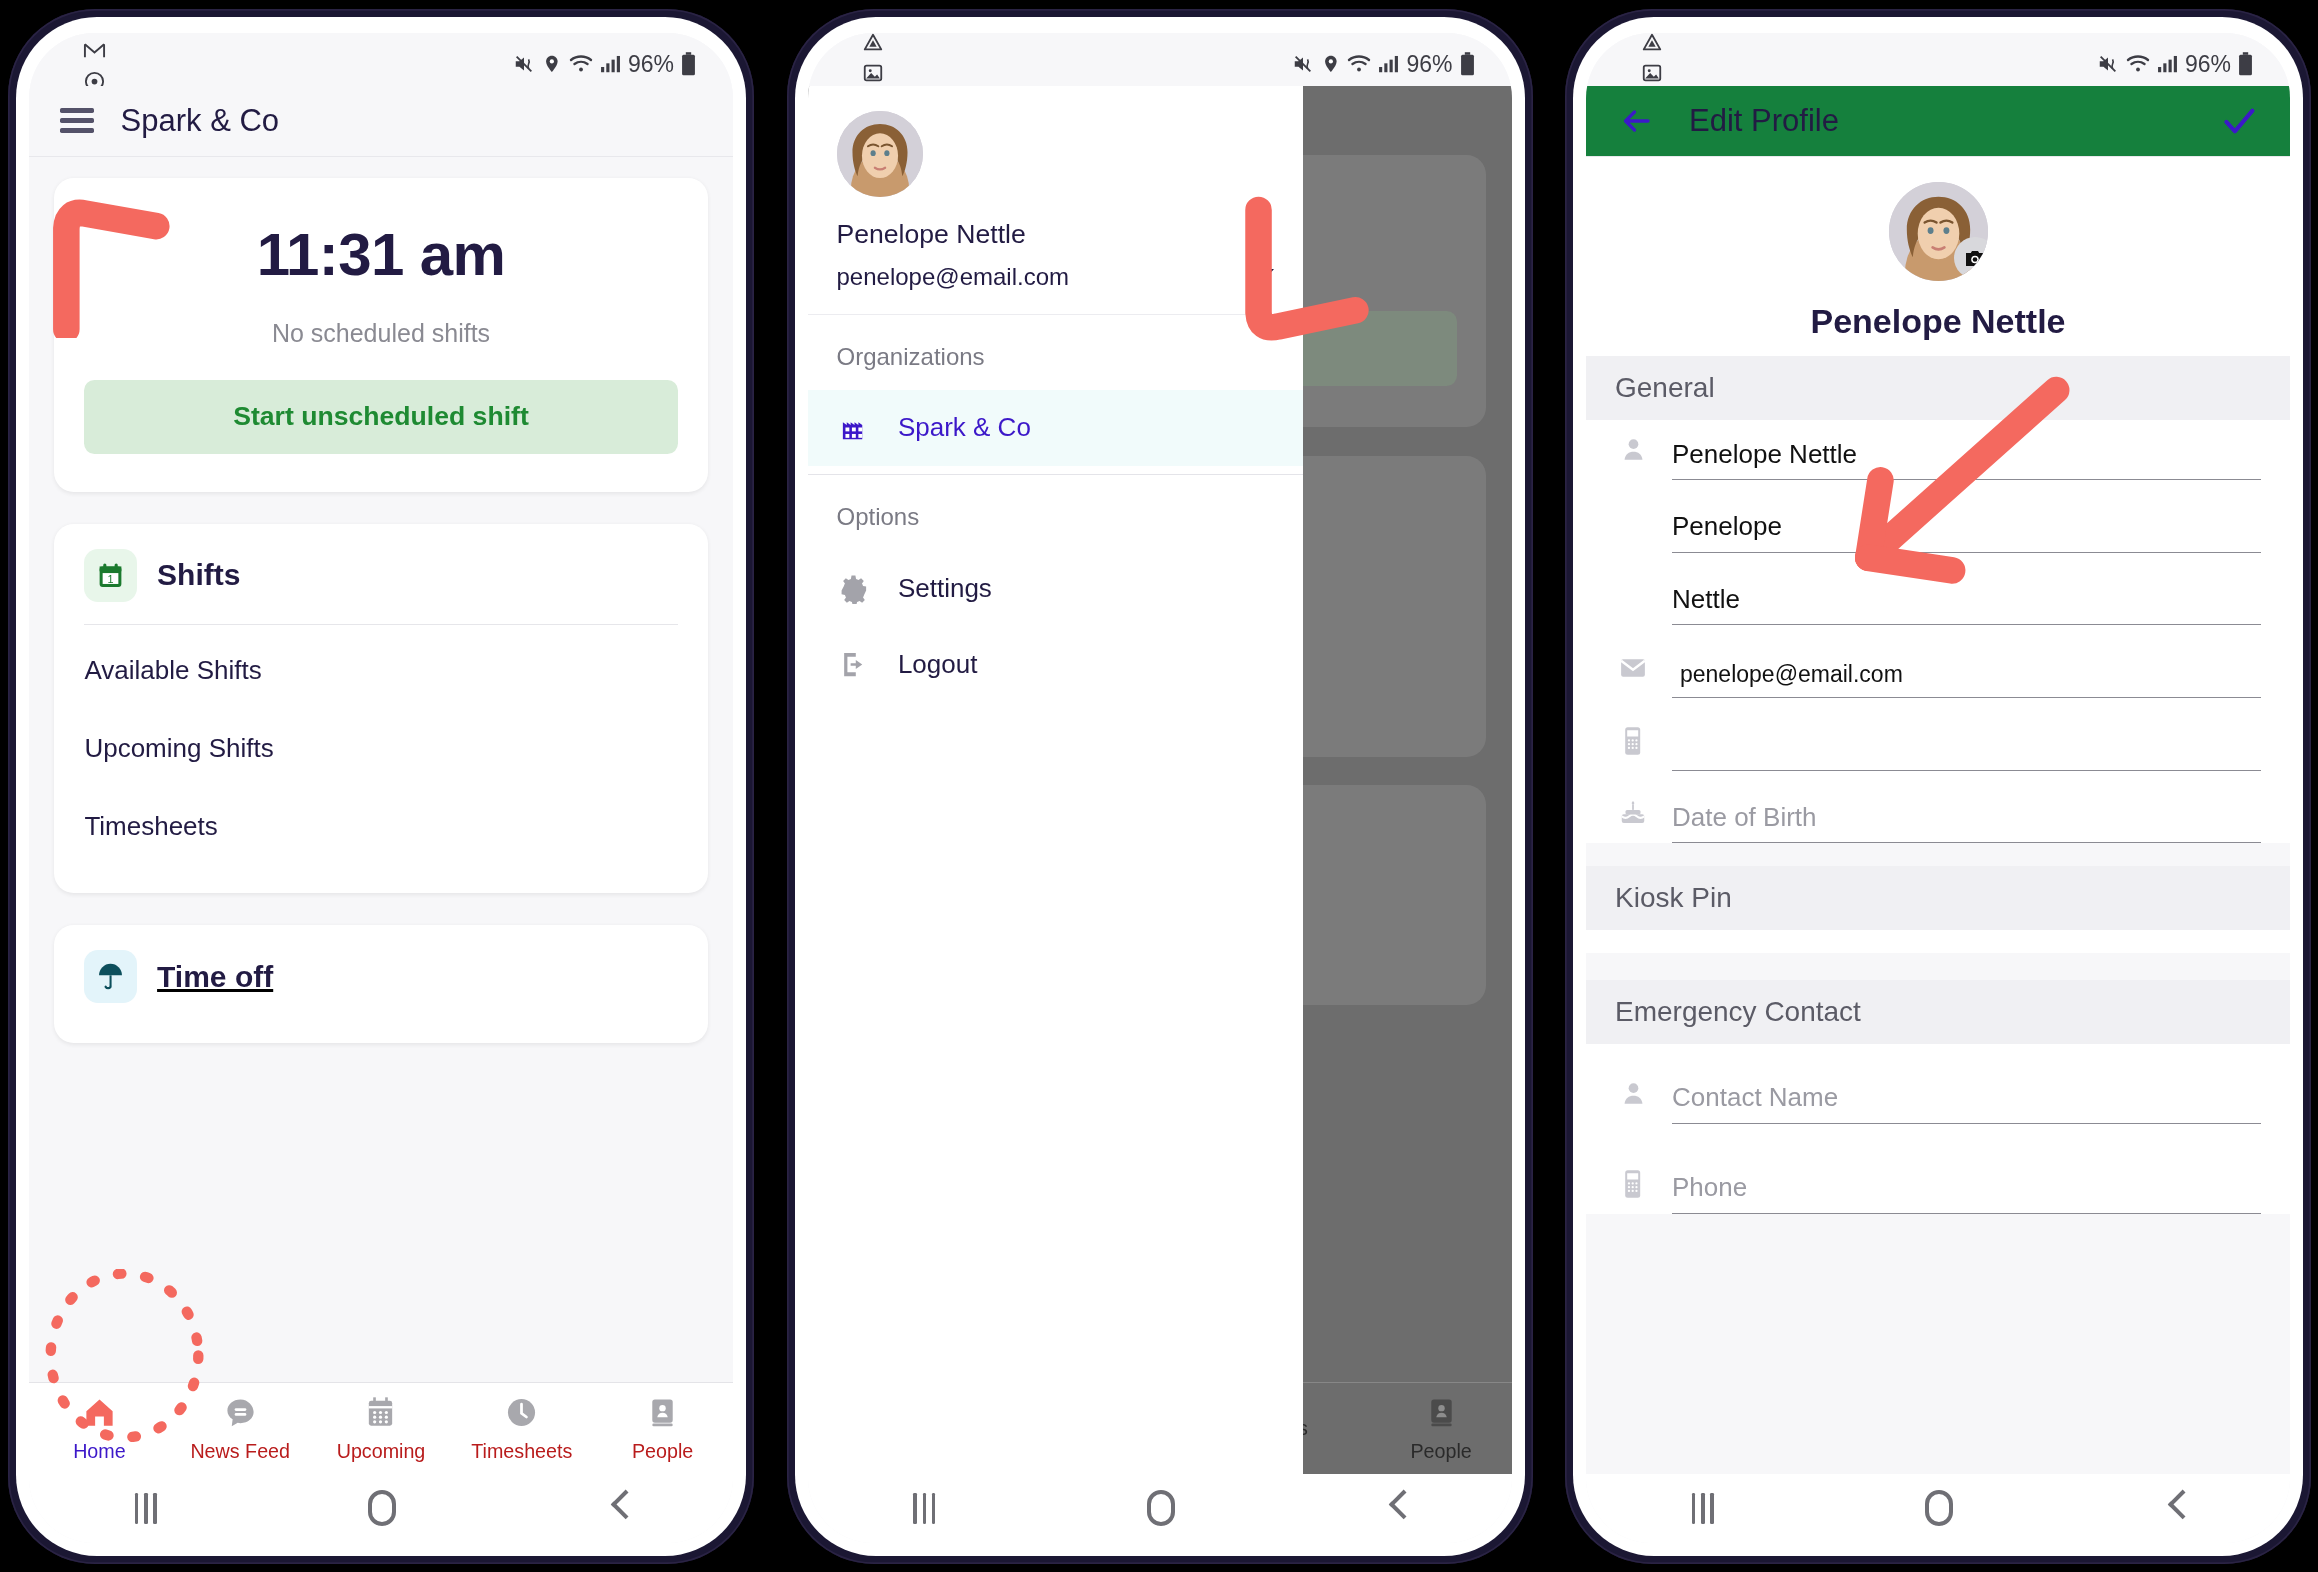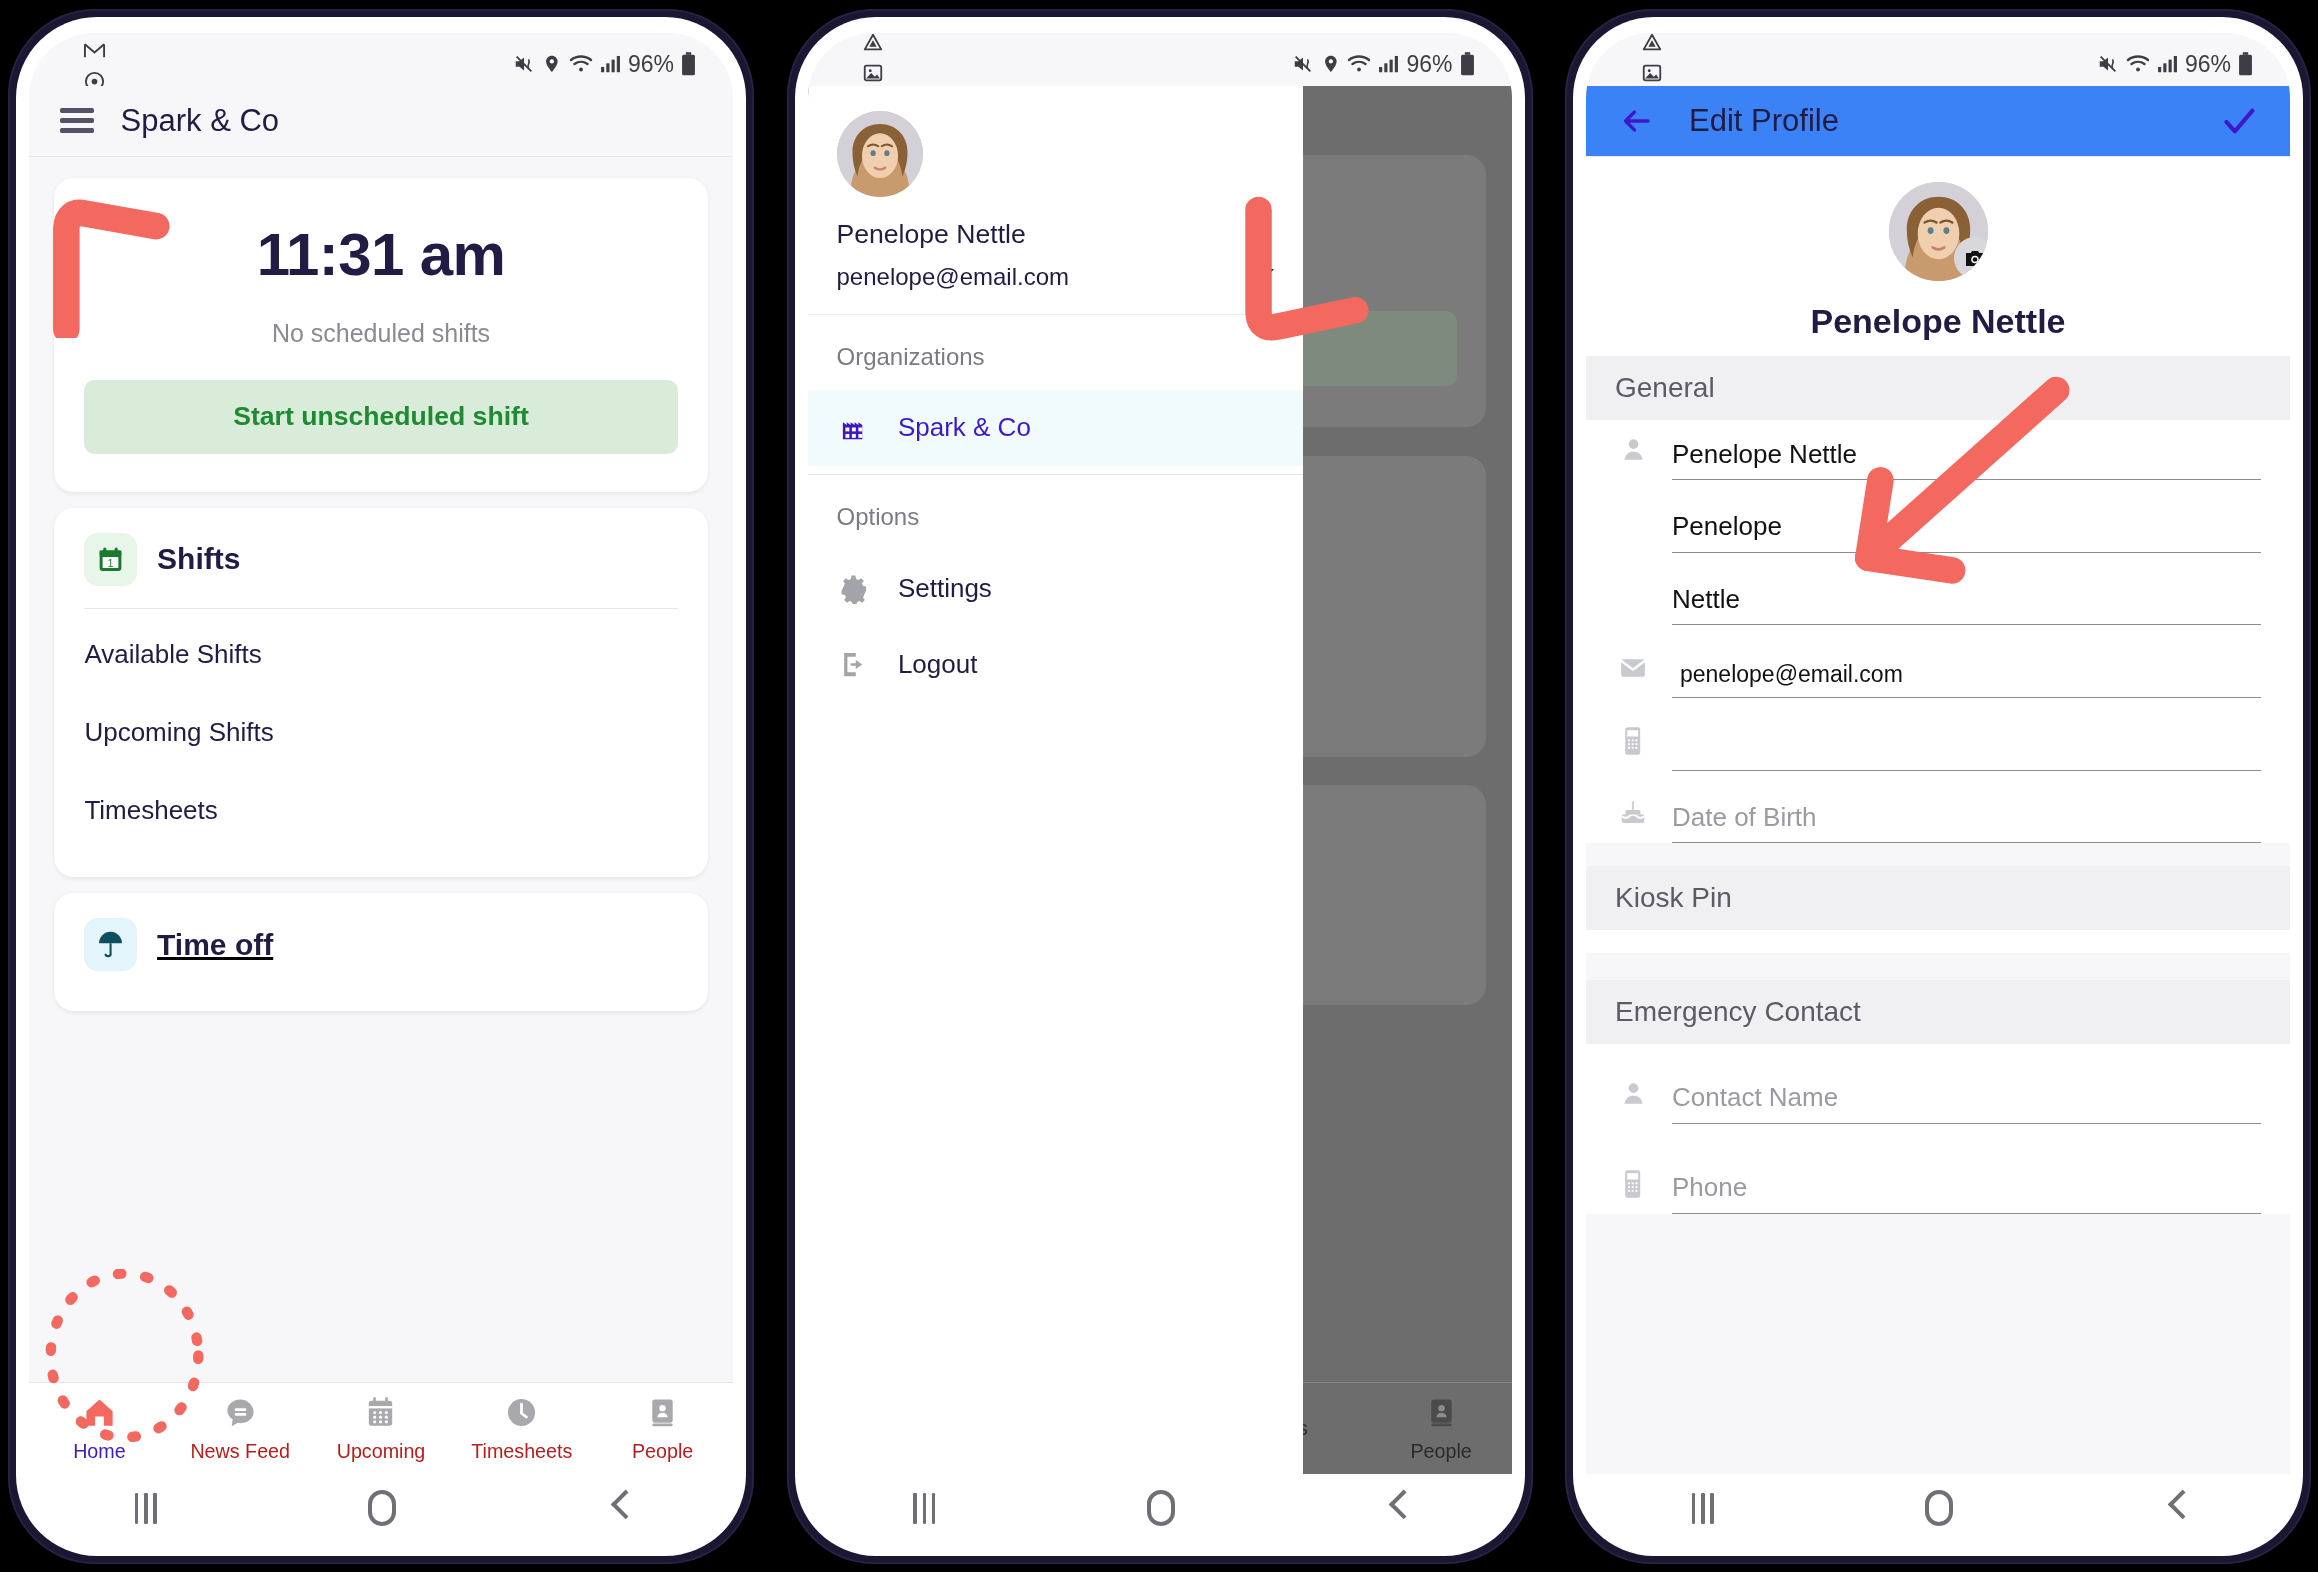--- a/index.html
+++ b/index.html
@@ -28,31 +28,31 @@
   .sb-dot { width: 7.5px; height: 9.2px; border-radius: 50%; background: #3d3d45; display: inline-block; }
 
   
   .appbar { height: 71px; flex: 0 0 71px; display: flex; align-items: center; gap: 26.6px; padding: 0 31px;
             background: #f7f7f9; border-bottom: 1.2px solid #e8e8ec; position: relative; }
   .hamburger { width: 34px; height: 25.4px; display: flex; flex-direction: column; justify-content: space-between; cursor: pointer; }
   .hamburger span { display: block; height: 5.2px; background: #545269; border-radius: 1.7px; }
   .appbar-title { font-size: 31px; color: #221b43; font-weight: 400; }
 
   .appbar3 { height: 71px; flex: 0 0 71px; display: flex; align-items: center; padding: 0 32px;
-             background: #3b82f6; border-bottom: 1.2px solid #e8e8ec; }
+             background: #15803d; border-bottom: 1.2px solid #e8e8ec; }
   .back-arrow { width: 36px; height: 36px; flex: 0 0 36px; }
   .title3 { font-size: 31px; color: #221b43; margin-left: 35px; flex: 1; }
   .check-btn { width: 38px; height: 38px; }
 
   
   .body { flex: 1; overflow: hidden; position: relative; background: #f7f7f9; }
   .scroll { padding: 21px 25.4px 0 25.4px; }
 
   .card { background: #fff; border-radius: 19.7px; box-shadow: 0 1.2px 4px rgba(0,0,0,.07);
-          margin-bottom: 16px; }
+          margin-bottom: 32px; }
 
   .clockcard { padding: 42px 30px 38px; text-align: center; }
   .clock { font-size: 60px; font-weight: bold; color: #221b43; letter-spacing: -0.6px; }
   .noshift { font-size: 25px; color: #8a8a92; margin-top: 30px; }
   .startbtn { margin-top: 32px; background: #d8ecd9; border-radius: 10.4px; height: 74px;
               display: flex; align-items: center; justify-content: center;
               color: #1e8a32; font-size: 26.6px; font-weight: bold; cursor: pointer; }
 
   .shiftcard { padding: 25.4px 30px 28px; }
   .sec-head { display: flex; align-items: center; gap: 19.7px; }

